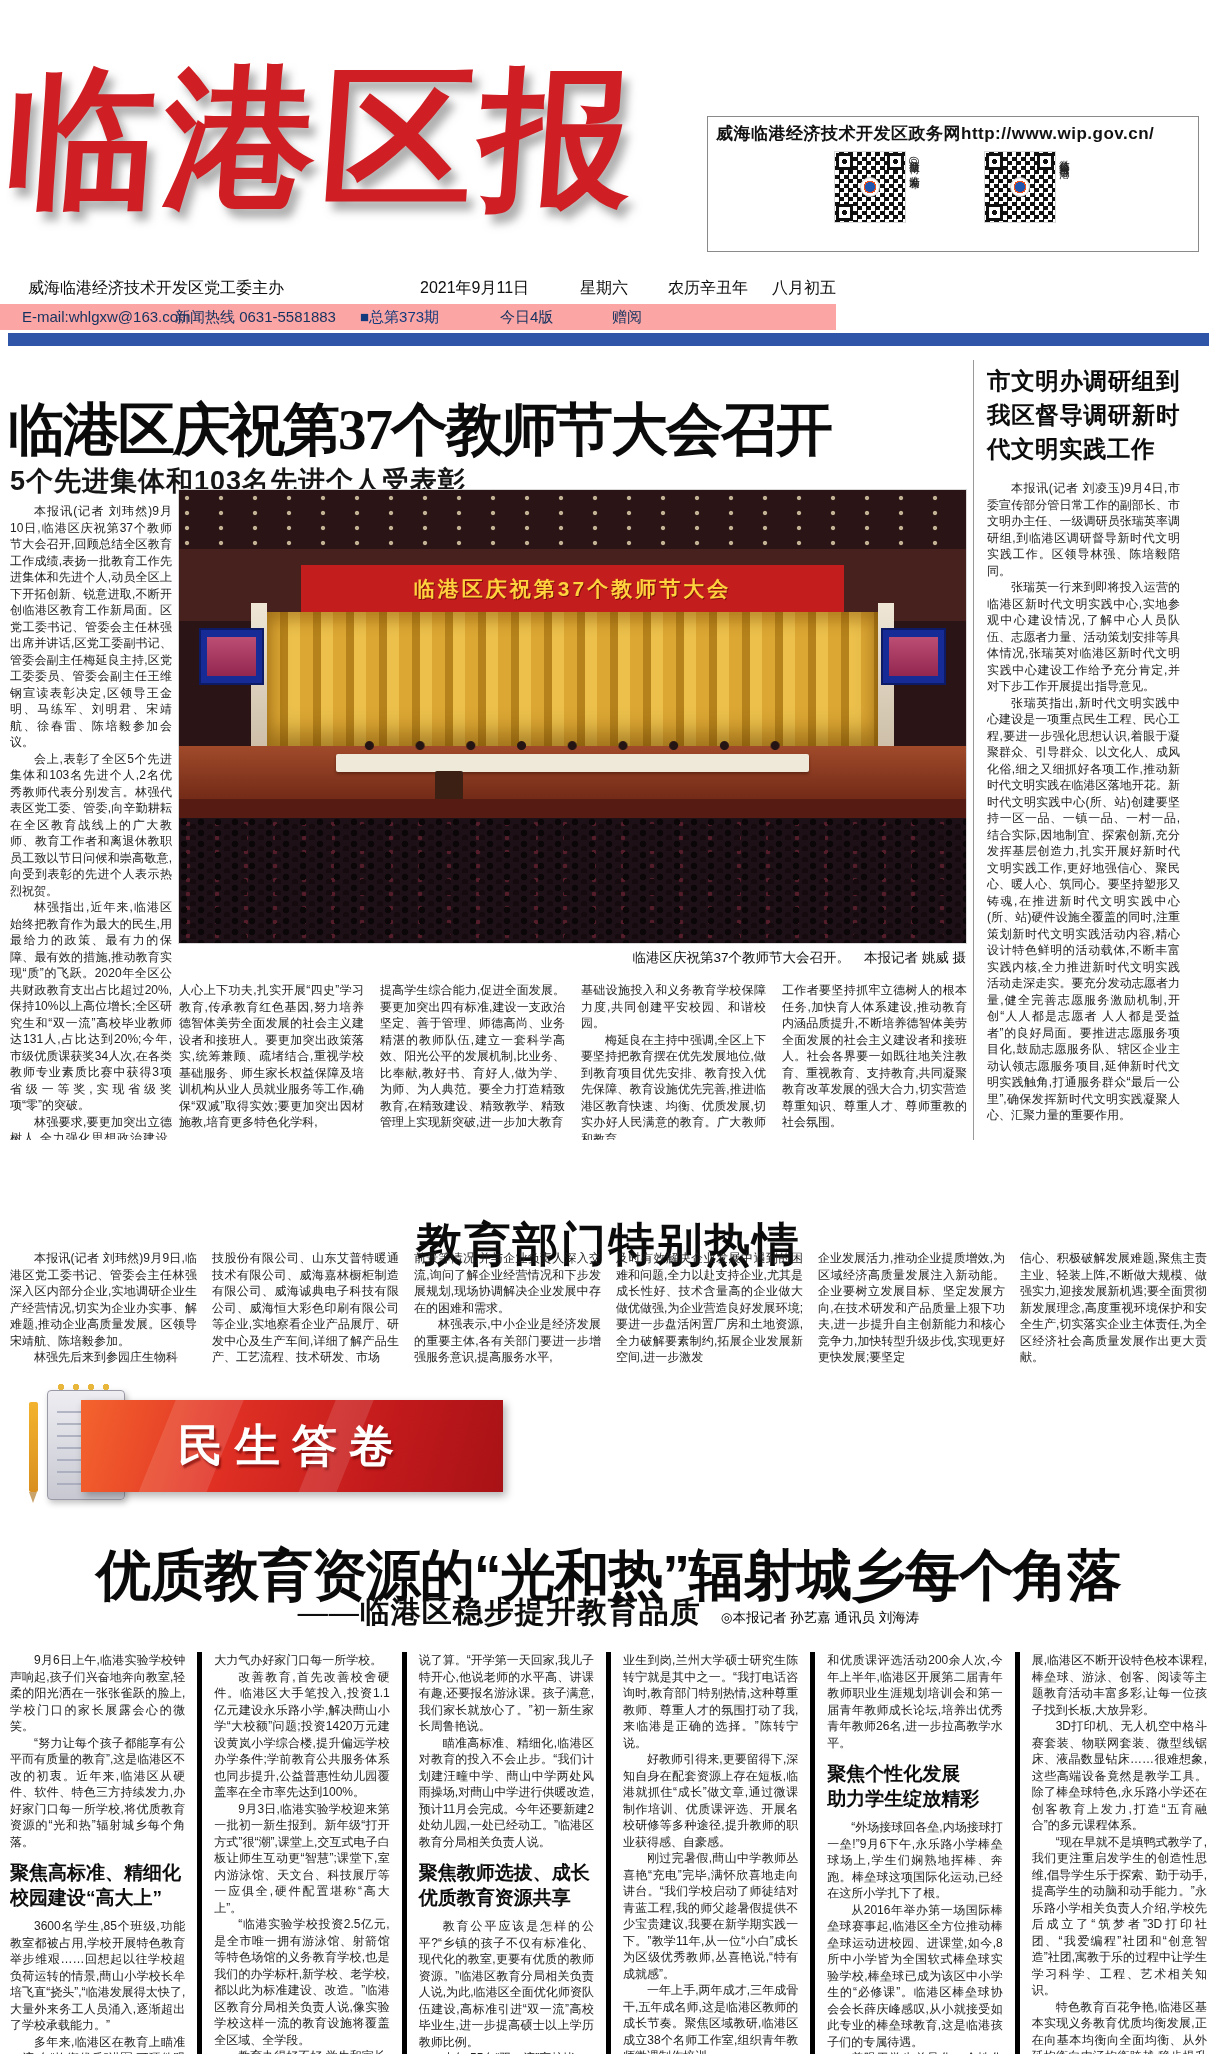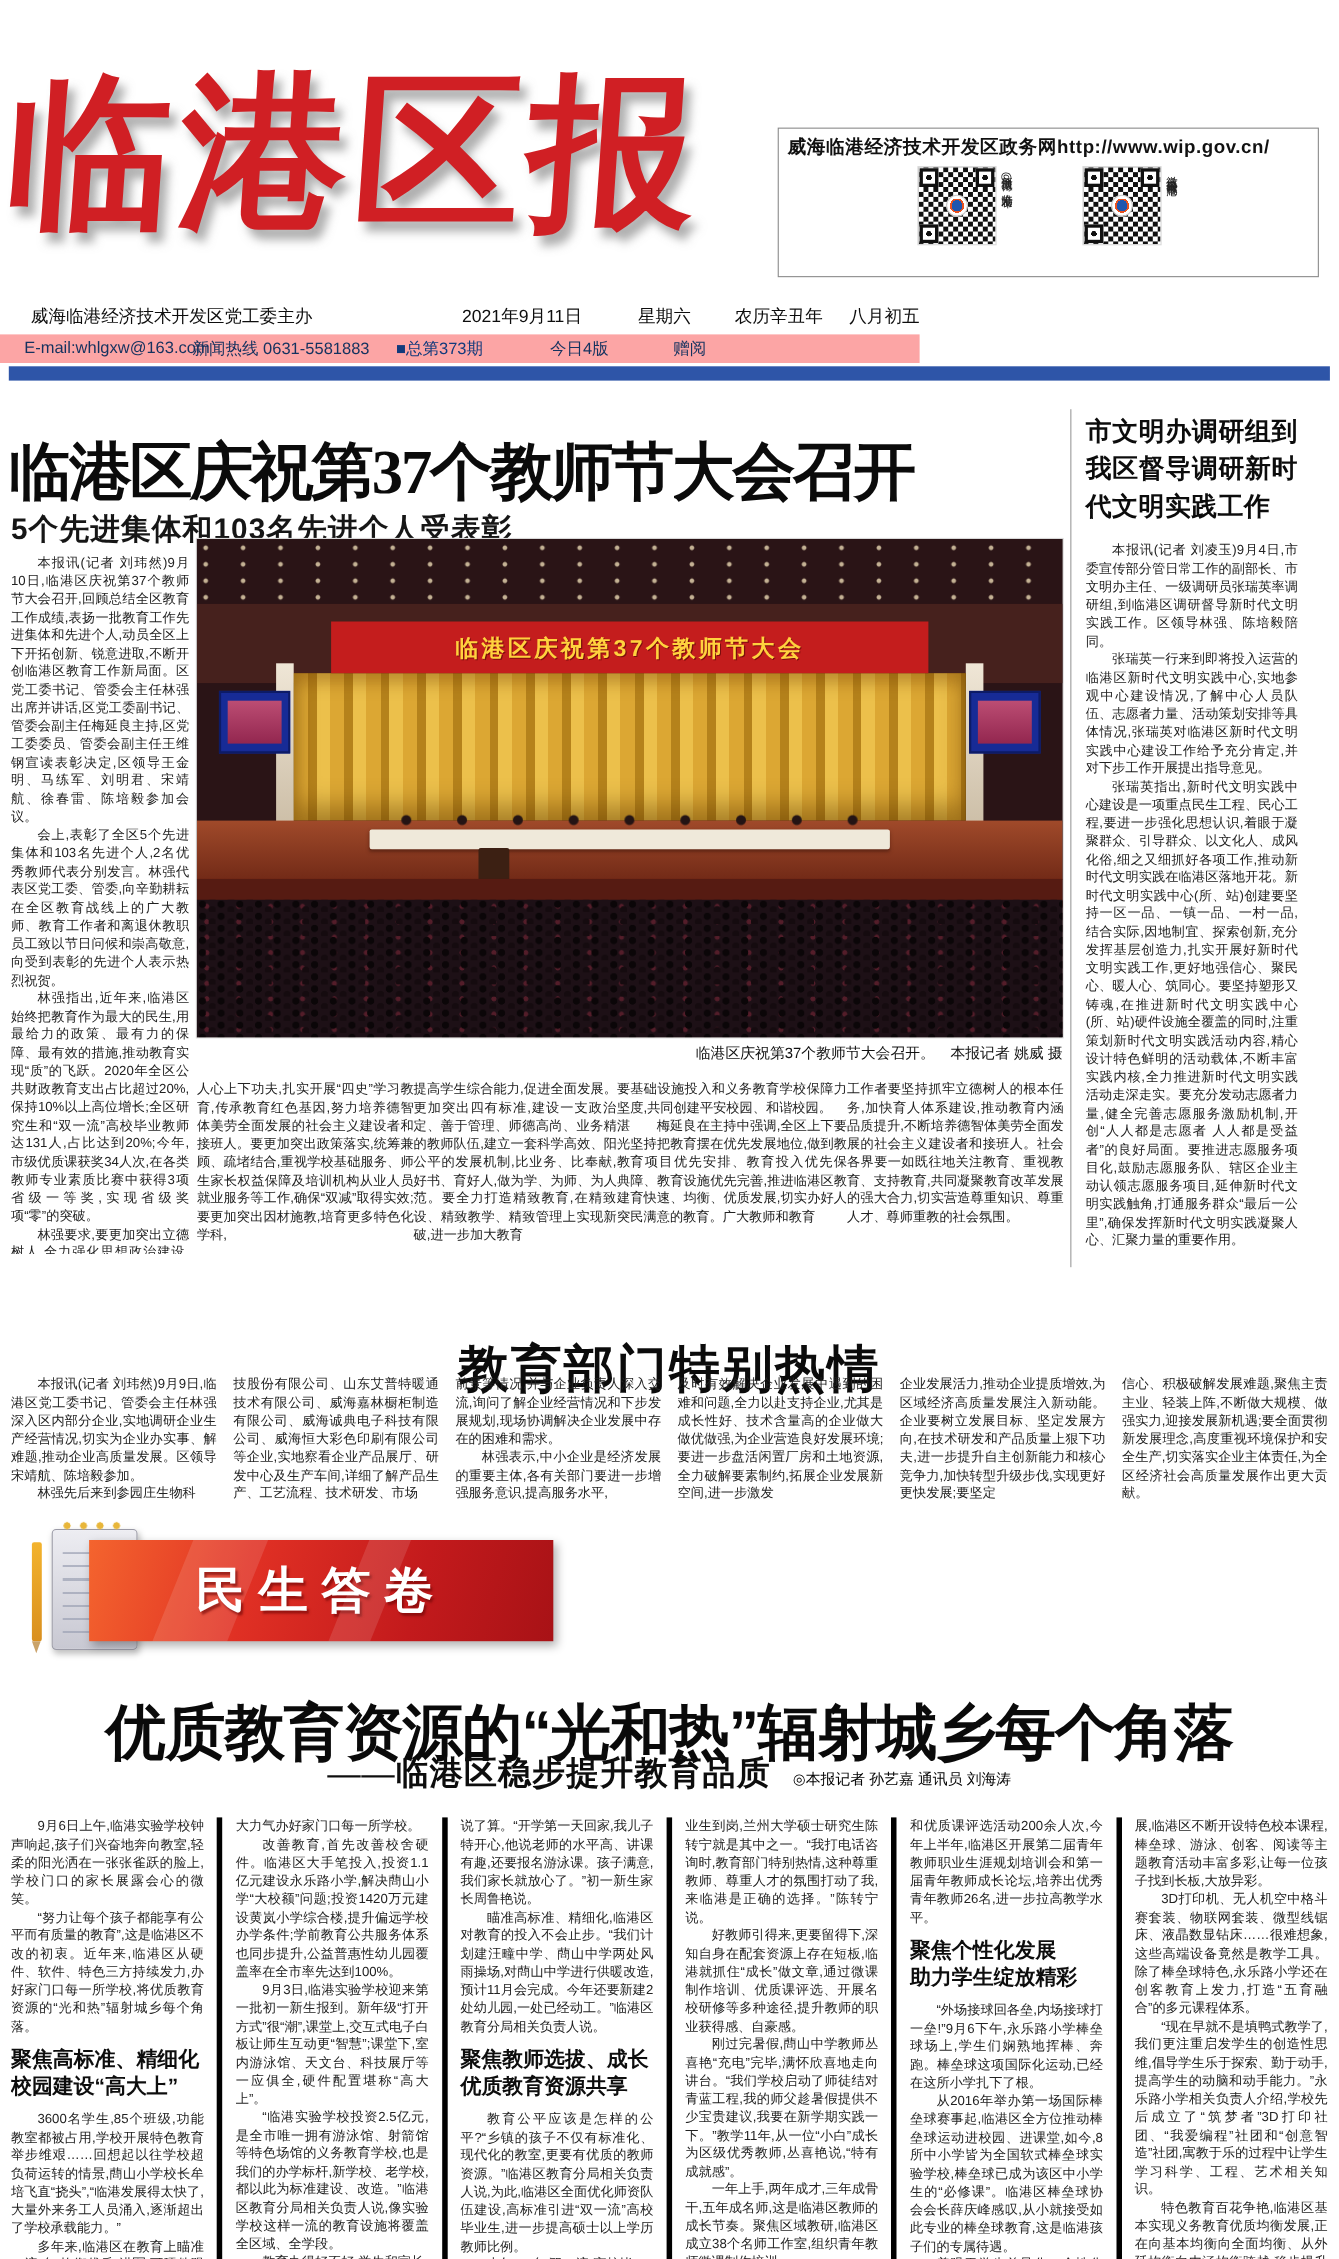--- a/index.html
+++ b/index.html
@@ -138,26 +138,26 @@
       radial-gradient(circle at 14px 9px,#150b0f 3px,transparent 3.6px),
       radial-gradient(circle at 9px 6px,rgba(150,45,65,.45) 2px,transparent 2.6px);
     background-size:17px 11px,17px 11px,29px 14px;
   }
   .photo-caption{
     left:179px;top:949px;width:787px;height:20px;text-align:right;
     font-size:13.5px;color:#111;
   }
   .photo-caption .credit{margin-left:14px;}
   .lead-bottom{left:179px;top:982px;width:788px;height:158px;overflow:hidden;
-    display:flex;}
+    display:flex;gap:16px;}
   .lead-bottom .col{flex:1;}
   
   .right-story{
     left:973px;top:360px;width:207px;height:780px;box-sizing:border-box;
-    border-left:1px solid #9a9a9a;padding-left:13px;overflow:hidden;margin-top:12px;
+    border-left:1px solid #9a9a9a;padding-left:13px;overflow:hidden;
   }
   .right-headline{
     font-family:"Liberation Serif","DejaVu Serif",serif;
     font-size:23.5px;line-height:34px;font-weight:900;color:#0c0c0c;
     margin:4px 0 14px;letter-spacing:.5px;text-align:justify;
   }
   .right-story .col{width:100%;}
   
   .visit-headline{
     left:0;top:1176px;width:1217px;text-align:center;

